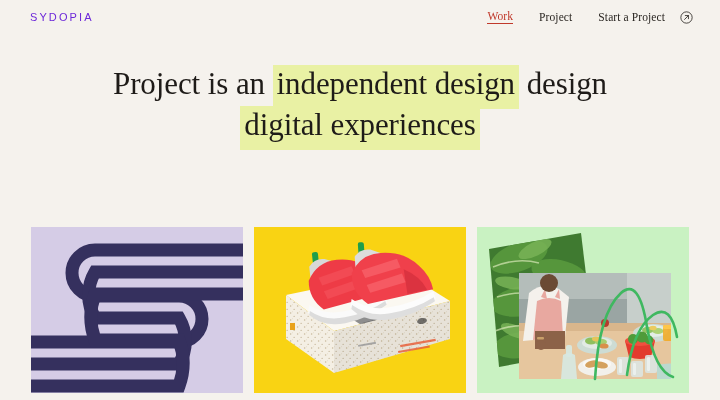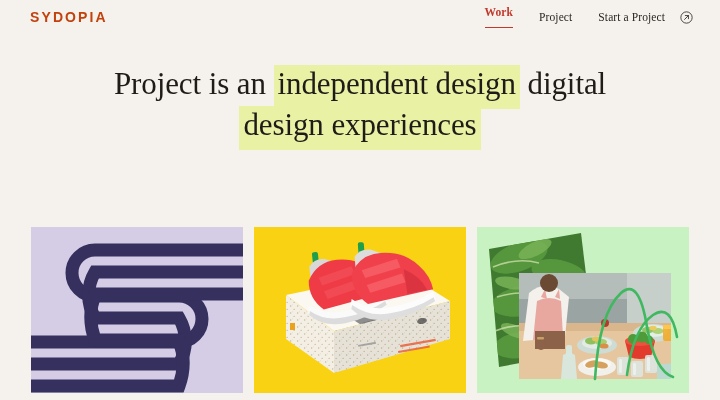--- a/index.html
+++ b/index.html
@@ -20,24 +20,24 @@
   .site-header {
     height: 34px;
     display: flex;
     align-items: center;
     justify-content: space-between;
     padding: 0 27px 0 30px;
   }
 
   .logo {
     font-family: "Liberation Sans", sans-serif;
-    font-size: 14px;
-    font-weight: 700;
+    font-size: 11px;
+    font-weight: 400;
     letter-spacing: 2.1px;
-    color: #c2410c;
+    color: #6d28d9;
     white-space: nowrap;
   }
 
   .main-nav {
     display: flex;
     align-items: center;
     gap: 26px;
   }
 
   .nav-link {
@@ -45,22 +45,21 @@
     font-size: 11.5px;
     color: #2A2622;
     text-decoration: none;
     white-space: nowrap;
     letter-spacing: 0.1px;
   }
 
   .nav-link.is-active {
     color: #C0392B;
     border-bottom: 1px solid #C0392B;
-    padding-bottom: 9px;
-    font-weight: bold;
+    padding-bottom: 1px;
   }
 
   .nav-cta {
     display: flex;
     align-items: center;
     gap: 15px;
   }
 
   .arrow-circle {
     width: 13px;
@@ -135,24 +134,24 @@
       <span>Start a Project</span>
       <svg class="arrow-circle" viewBox="0 0 14 14">
         <circle cx="7" cy="7" r="6.1" fill="none" stroke="#2A2622" stroke-width="0.9"></circle>
         <path d="M4.9 9.1 L9.1 4.9 M5.7 4.9 L9.1 4.9 L9.1 8.3" fill="none" stroke="#2A2622" stroke-width="0.9" stroke-linecap="round" stroke-linejoin="round"></path>
       </svg>
     </a>
   </nav>
 </header>
 
 <section class="hero">
-  <div class="hero-line"><span>Project is an </span><span class="hl">independent design</span><span> digital</span></div>
-
-
-  <div class="hero-line"><span class="hl">design experiences</span></div>
+  <div class="hero-line"><span>Project is an </span><span class="hl">independent design</span><span> design</span></div>
+
+
+  <div class="hero-line"><span class="hl">digital experiences</span></div>
 </section>
 
 <section class="work-grid">
 
   <article class="work-card card-lavender">
     <svg class="s-mark" viewBox="0 0 212 166" preserveAspectRatio="none">
       <g fill="none" stroke="#35305E" stroke-linecap="butt">
 
         <path d="M212 23 H64 A23 23 0 0 0 64 69 H148 A23 23 0 0 1 148 115 H0" stroke-width="13"></path>
 

